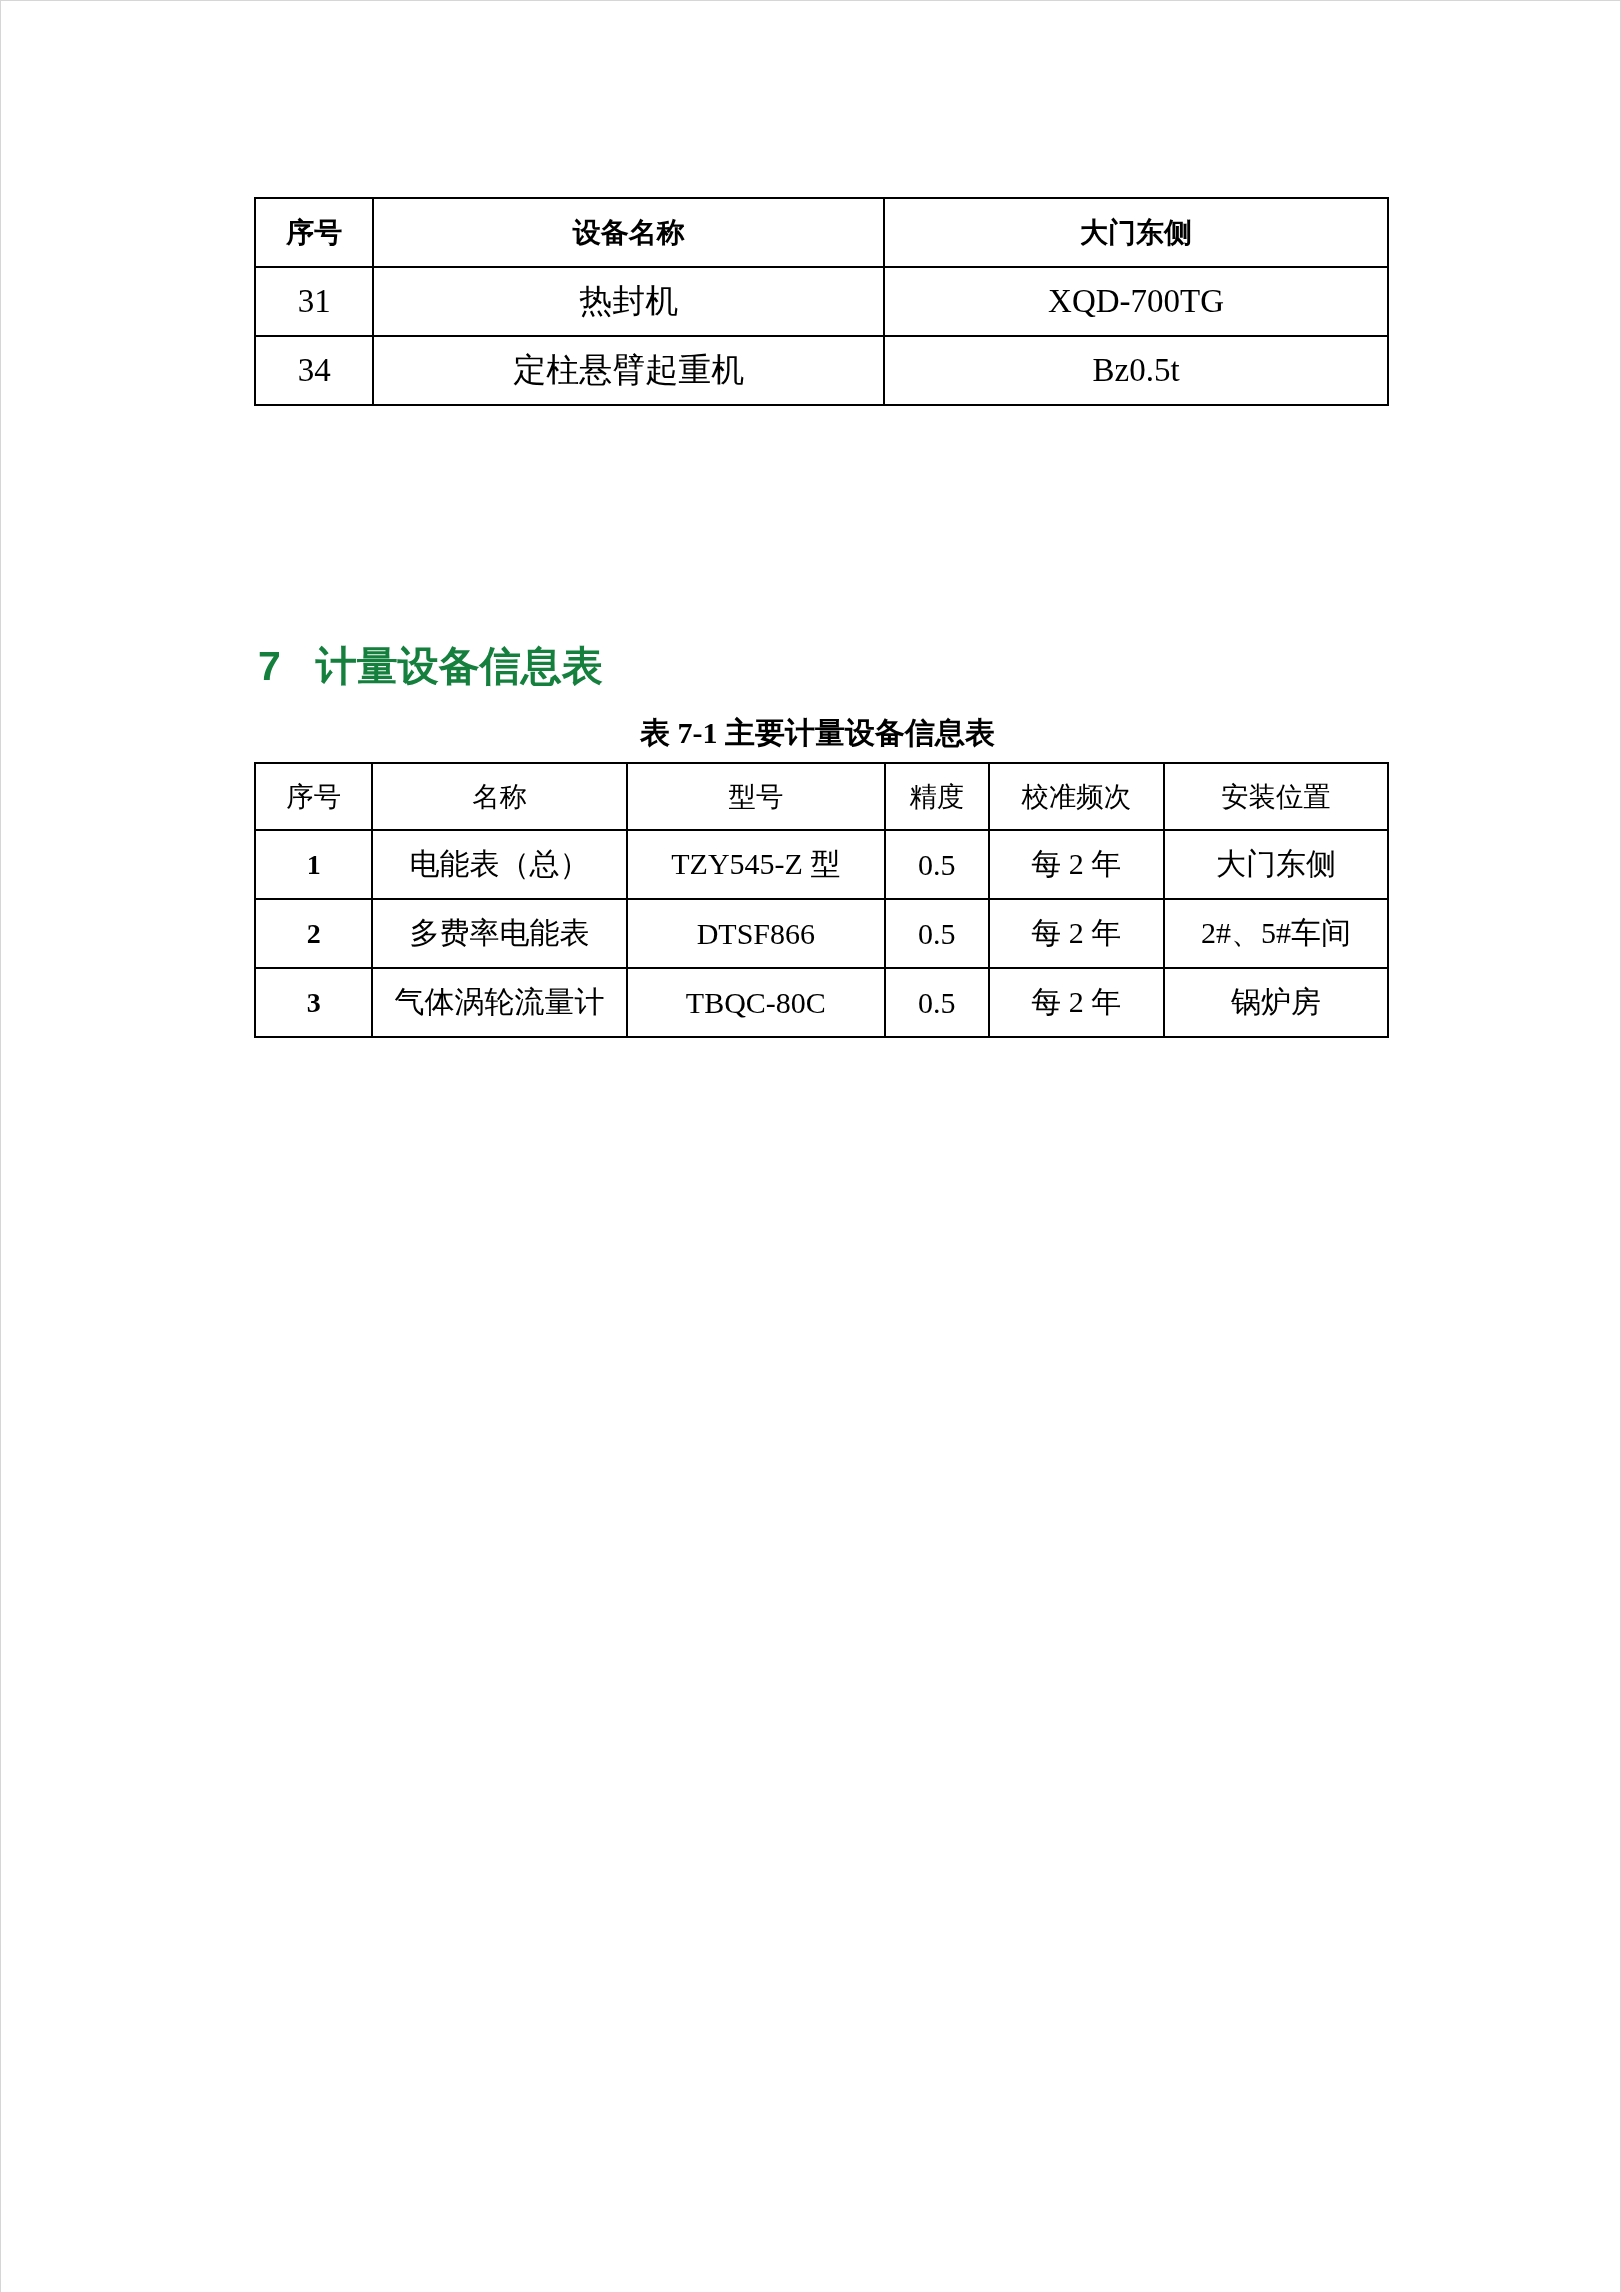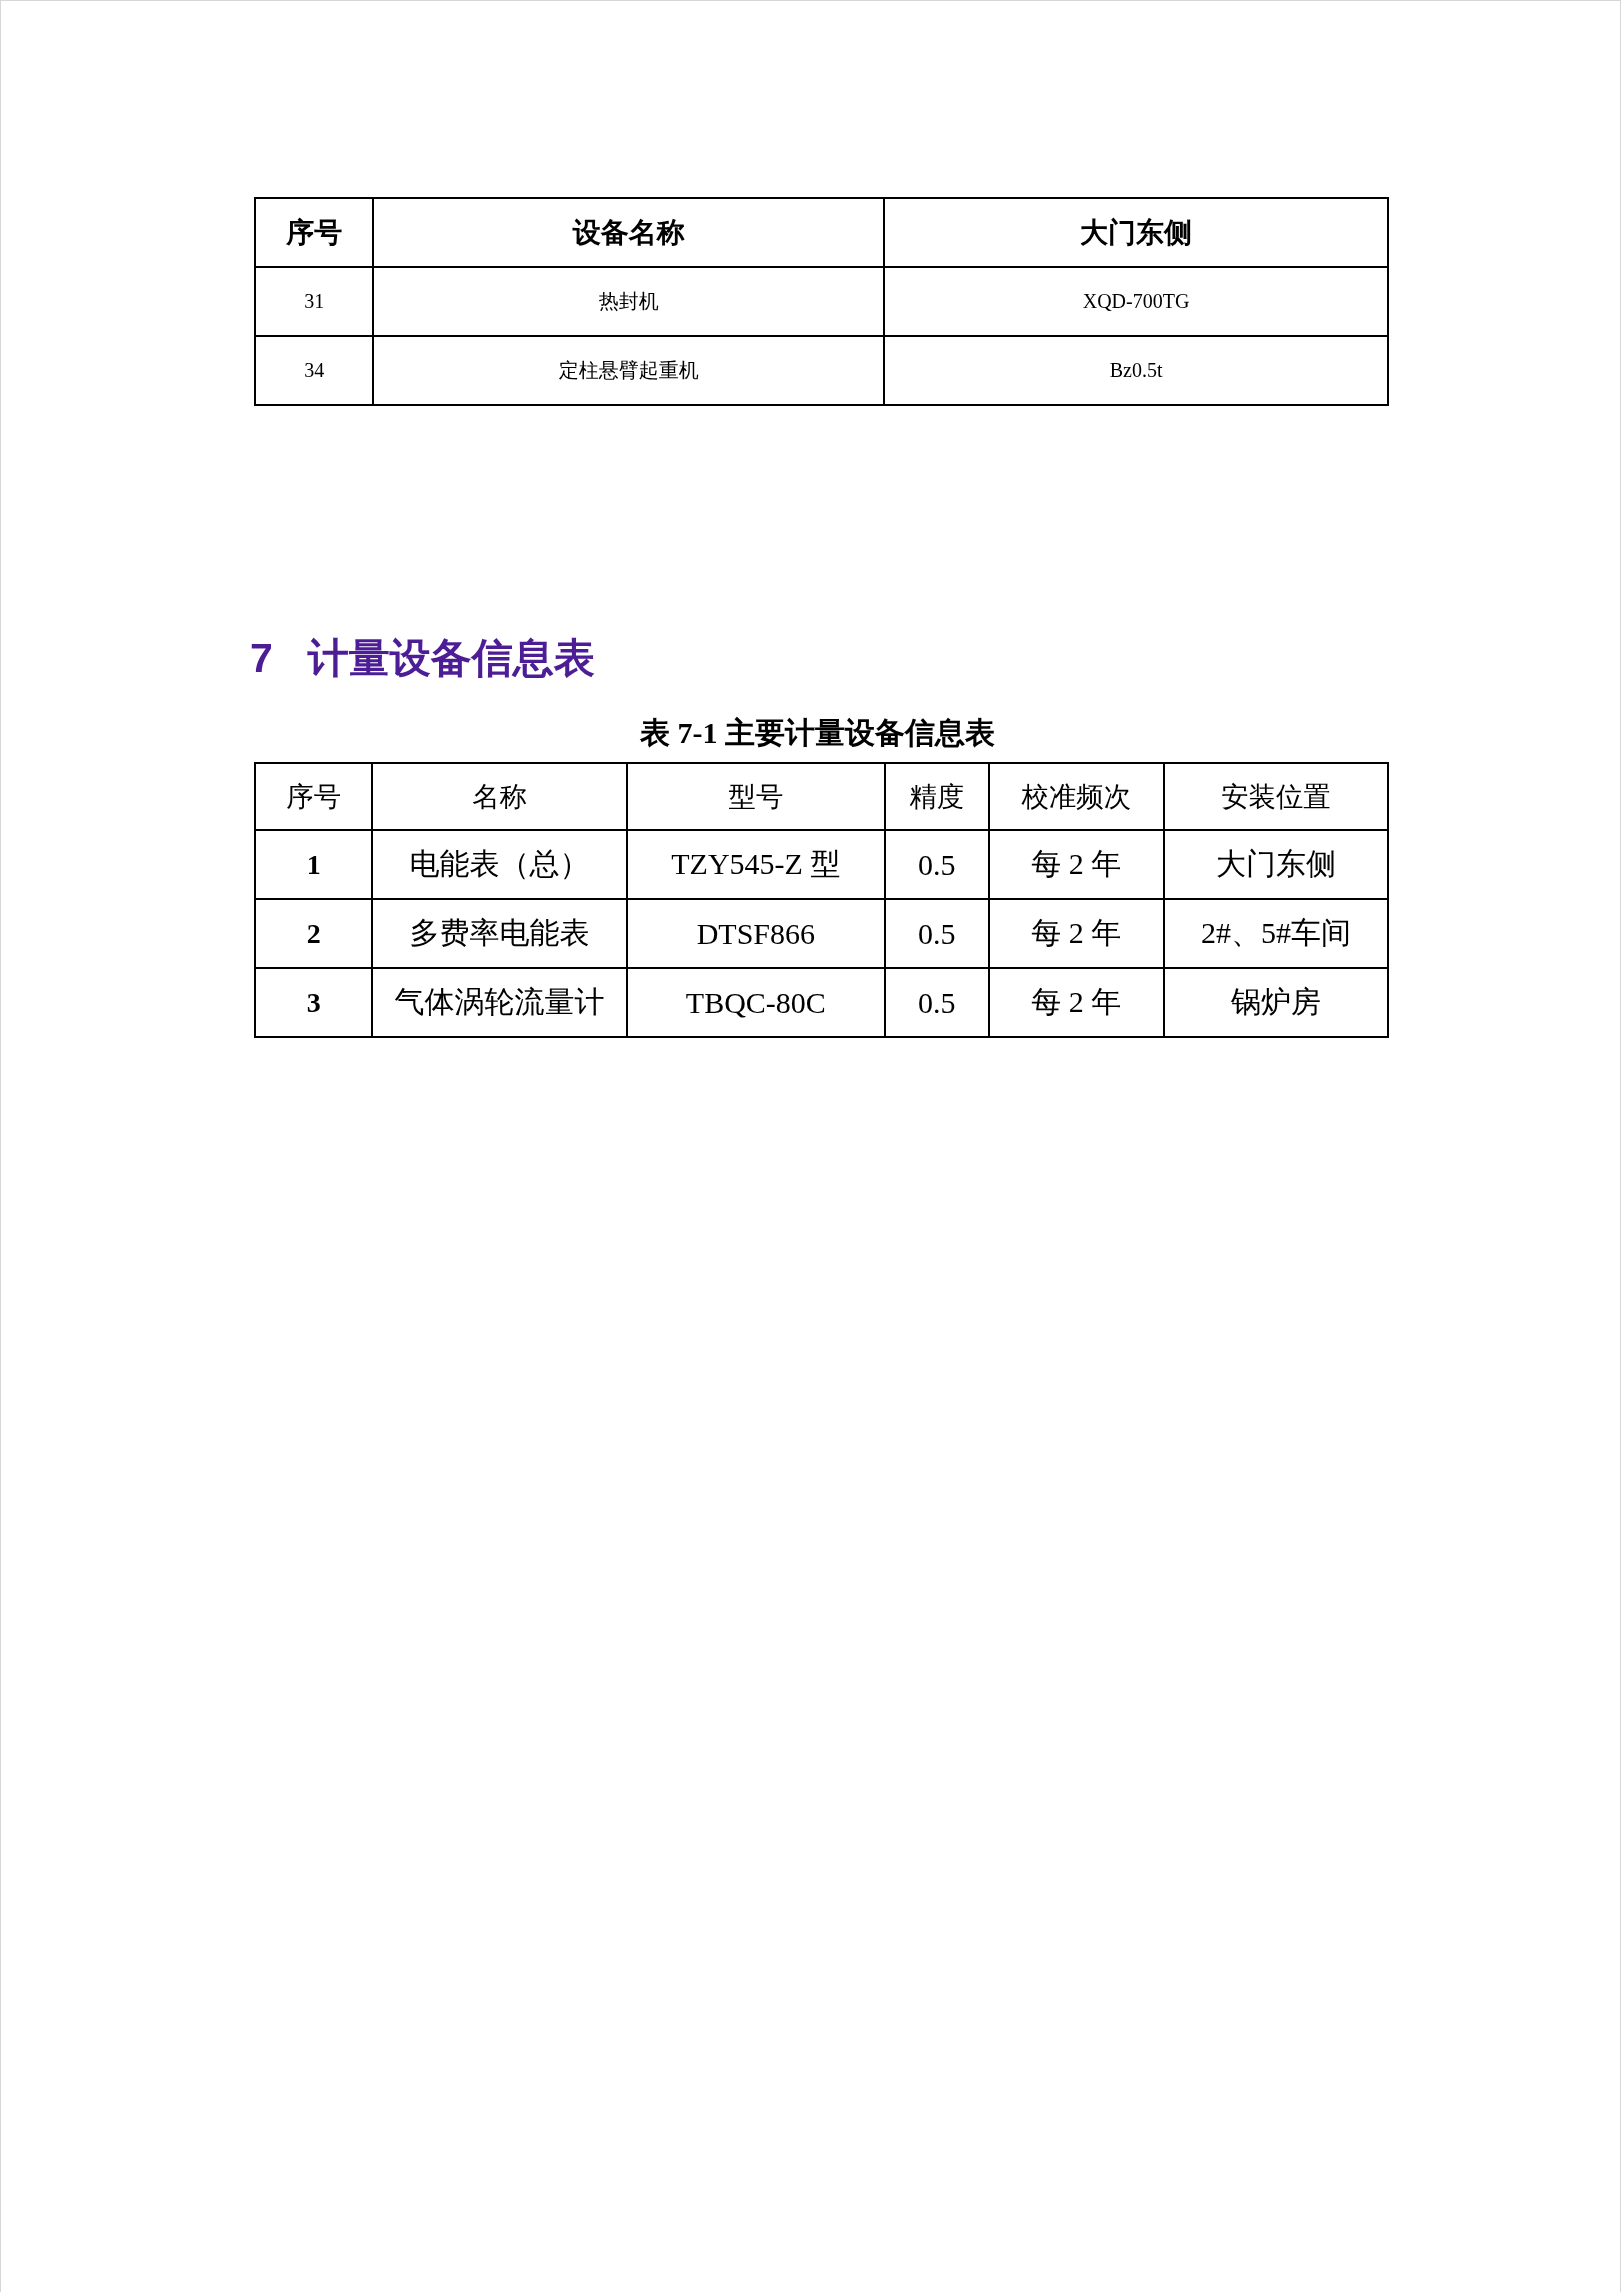--- a/index.html
+++ b/index.html
@@ -29,21 +29,21 @@
   }
   #equipment-table { top: 196px; }
   #metering-table  { top: 761px; }
 
   .doc-table th,
   .doc-table td {
     border: 2px solid #000000;
     text-align: center;
     vertical-align: middle;
     padding: 0 3.9px;
-    font-size: 20px;
+    font-size: 33px;
     font-weight: normal;
     color: #000000;
     overflow: hidden;
     white-space: nowrap;
   }
   #equipment-table th { height: 69px; font-weight: bold; font-size: 28px; }
   #equipment-table td { height: 69px; }
 
   #metering-table th { height: 67px; font-size: 27.4px; font-weight: normal; }
   #metering-table td { height: 69px; font-size: 30px; }
@@ -60,25 +60,25 @@
   #metering-table col.c-model    { width: 22.80%; }
   #metering-table col.c-accuracy { width: 9.15%; }
   #metering-table col.c-freq     { width: 15.46%; }
   #metering-table col.c-loc      { width: 19.78%; }
 
   
   .section-heading {
     position: absolute;
     left: 245px;
     top: 631px;
-    margin: 4px;
+    margin: 12px;
     font-family: "Liberation Sans", "DejaVu Sans", sans-serif;
     font-size: 41px;
     font-weight: bold;
-    color: #4c1d95;
+    color: #15803d;
     line-height: 1.1;
     white-space: nowrap;
   }
   .section-heading .sec-num { display: inline-block; margin-right: 35px; }
 
   .table-caption {
     position: absolute;
     left: 249px;
     top: 712px;
     width: 1135px;

